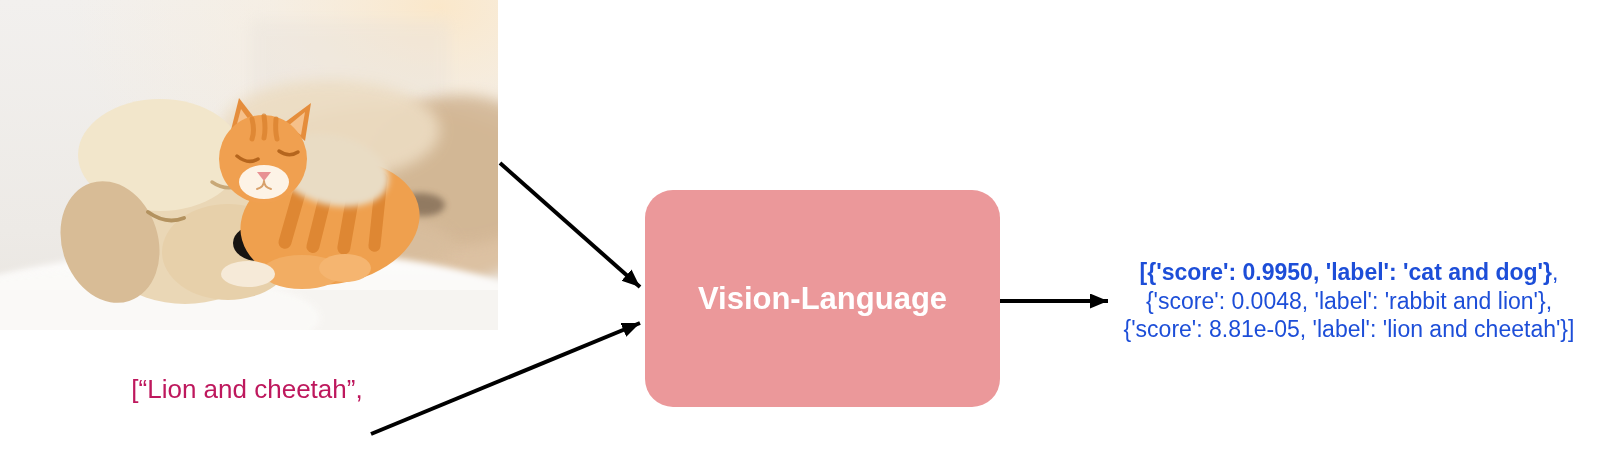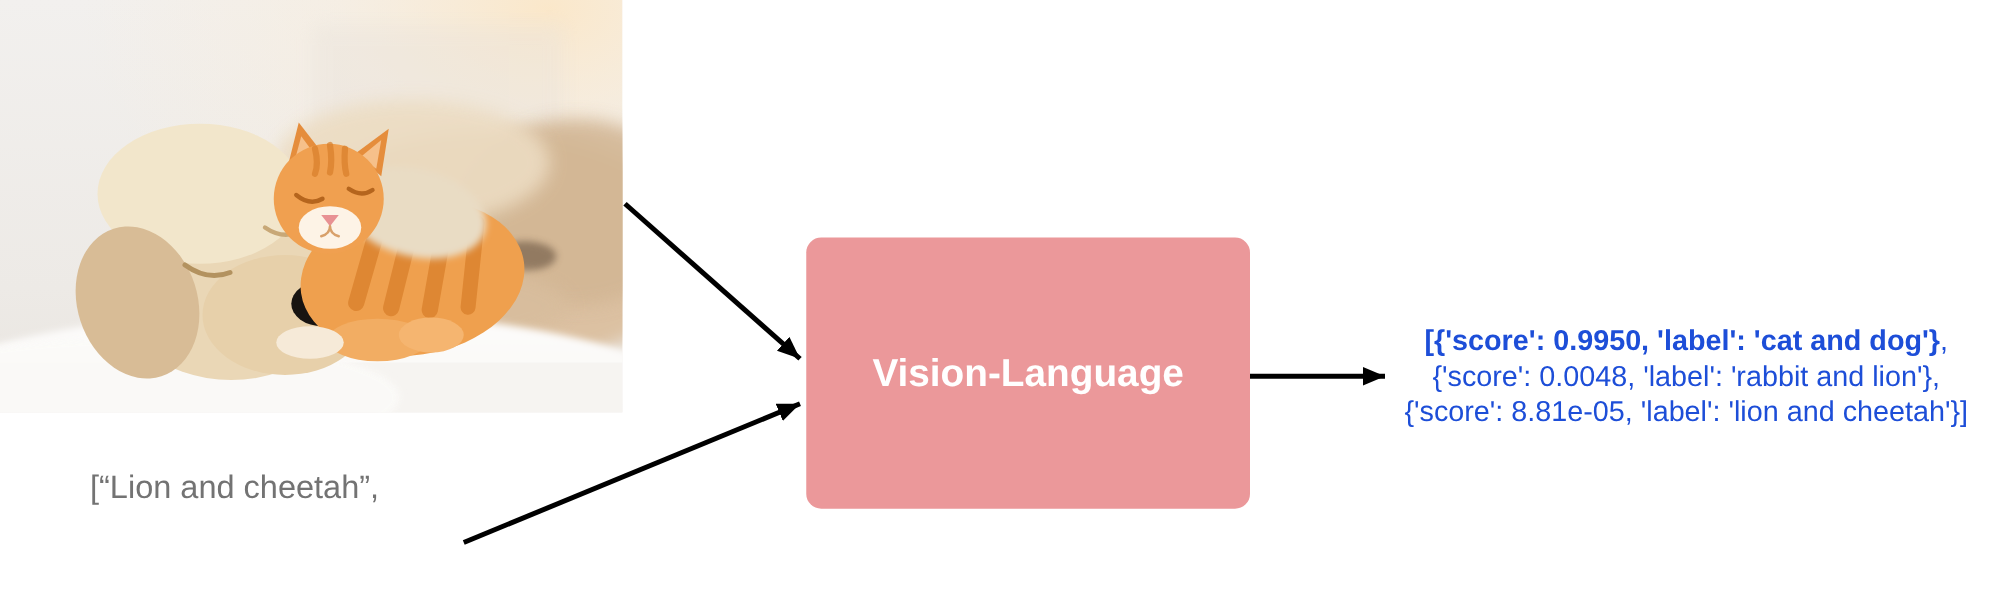--- a/index.html
+++ b/index.html
@@ -11,26 +11,26 @@
   .photo {
     position:absolute; left:0; top:0; width:498px; height:330px;
   }
   .photo svg { display:block; width:498px; height:330px; }
   .arrow-layer {
     position:absolute; left:0; top:0; width:1600px; height:473px;
     pointer-events:none;
   }
   .prompt-list {
     position:absolute; left:72px; top:374px; width:350px;
-    color:#737373;
+    text-align:center; color:#be185d;
     font-size:26px; line-height:31px; white-space:nowrap;
   }
   .model-box {
     position:absolute; left:645px; top:190px; width:355px; height:217px;
-    background:#EB989A; border-radius:12px;
+    background:#EB989A; border-radius:28px;
     display:flex; flex-direction:column; align-items:center; justify-content:center;
     color:#ffffff; font-weight:bold; font-size:31px; line-height:39px;
     text-align:center;
   }
   .output-block {
     position:absolute; left:1098px; top:258px; width:502px;
     text-align:center; color:#1d4ed8;
     font-size:23px; line-height:28.5px;
   }
   .output-block .oline { white-space:nowrap; }

